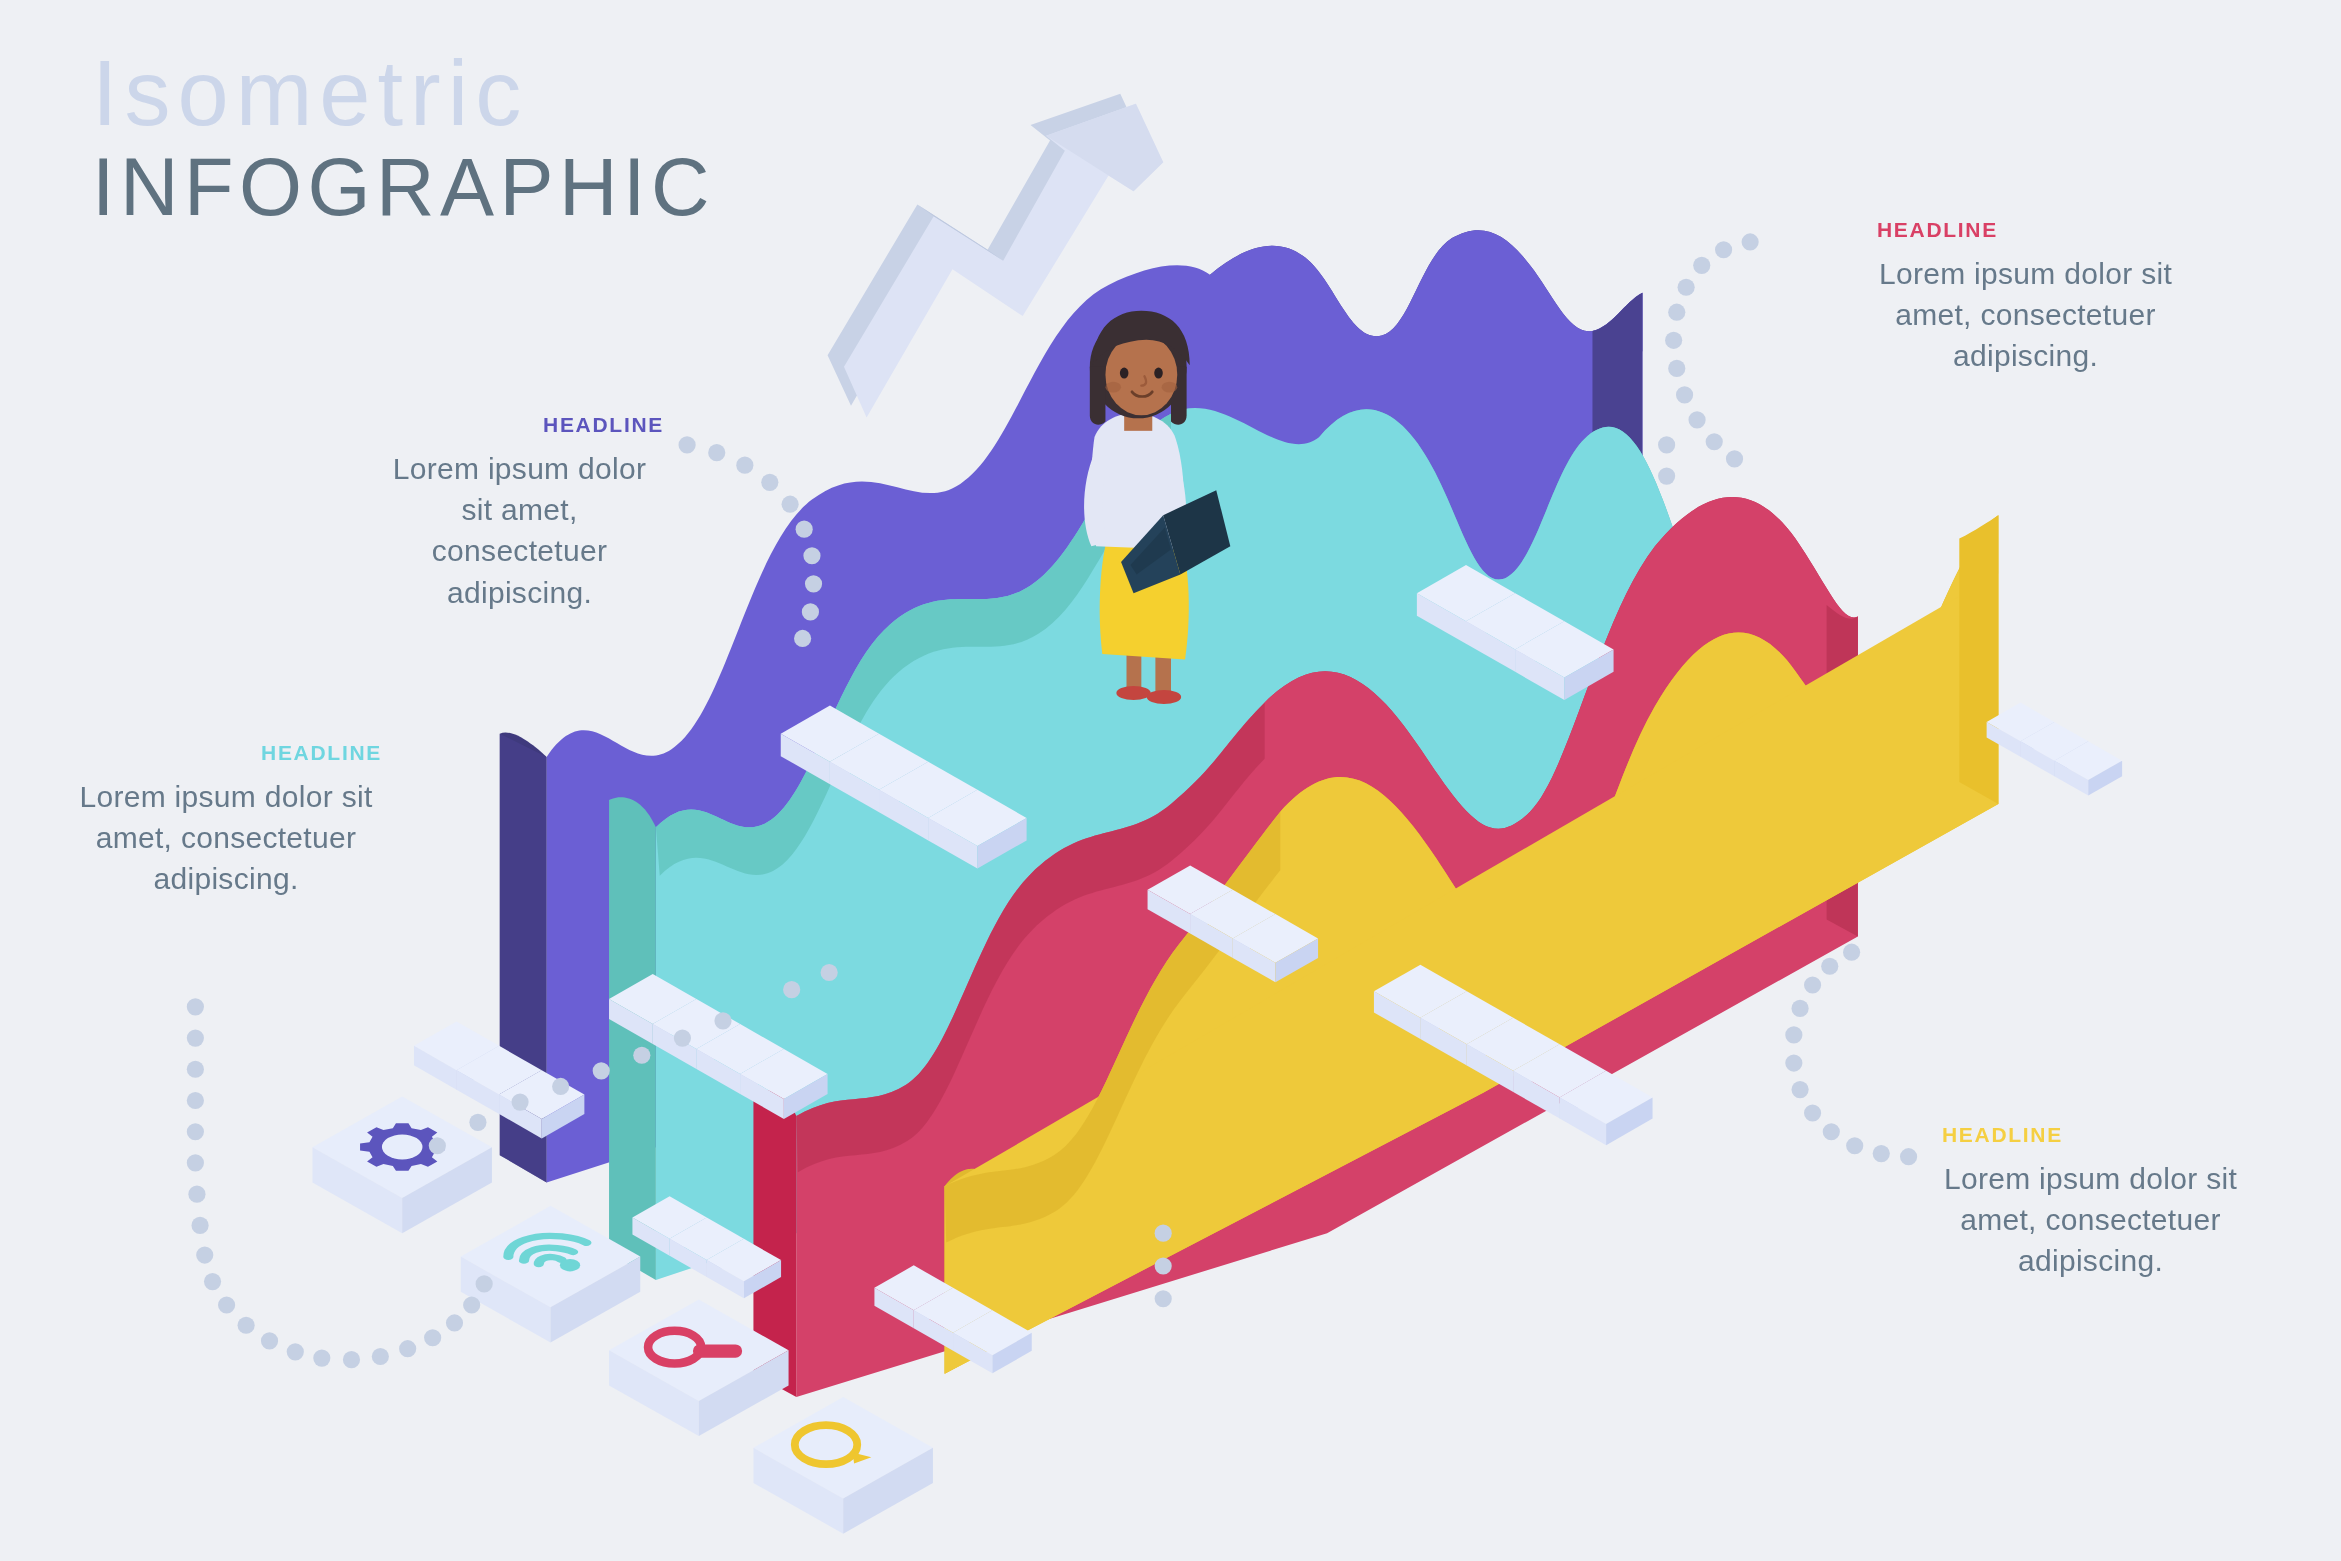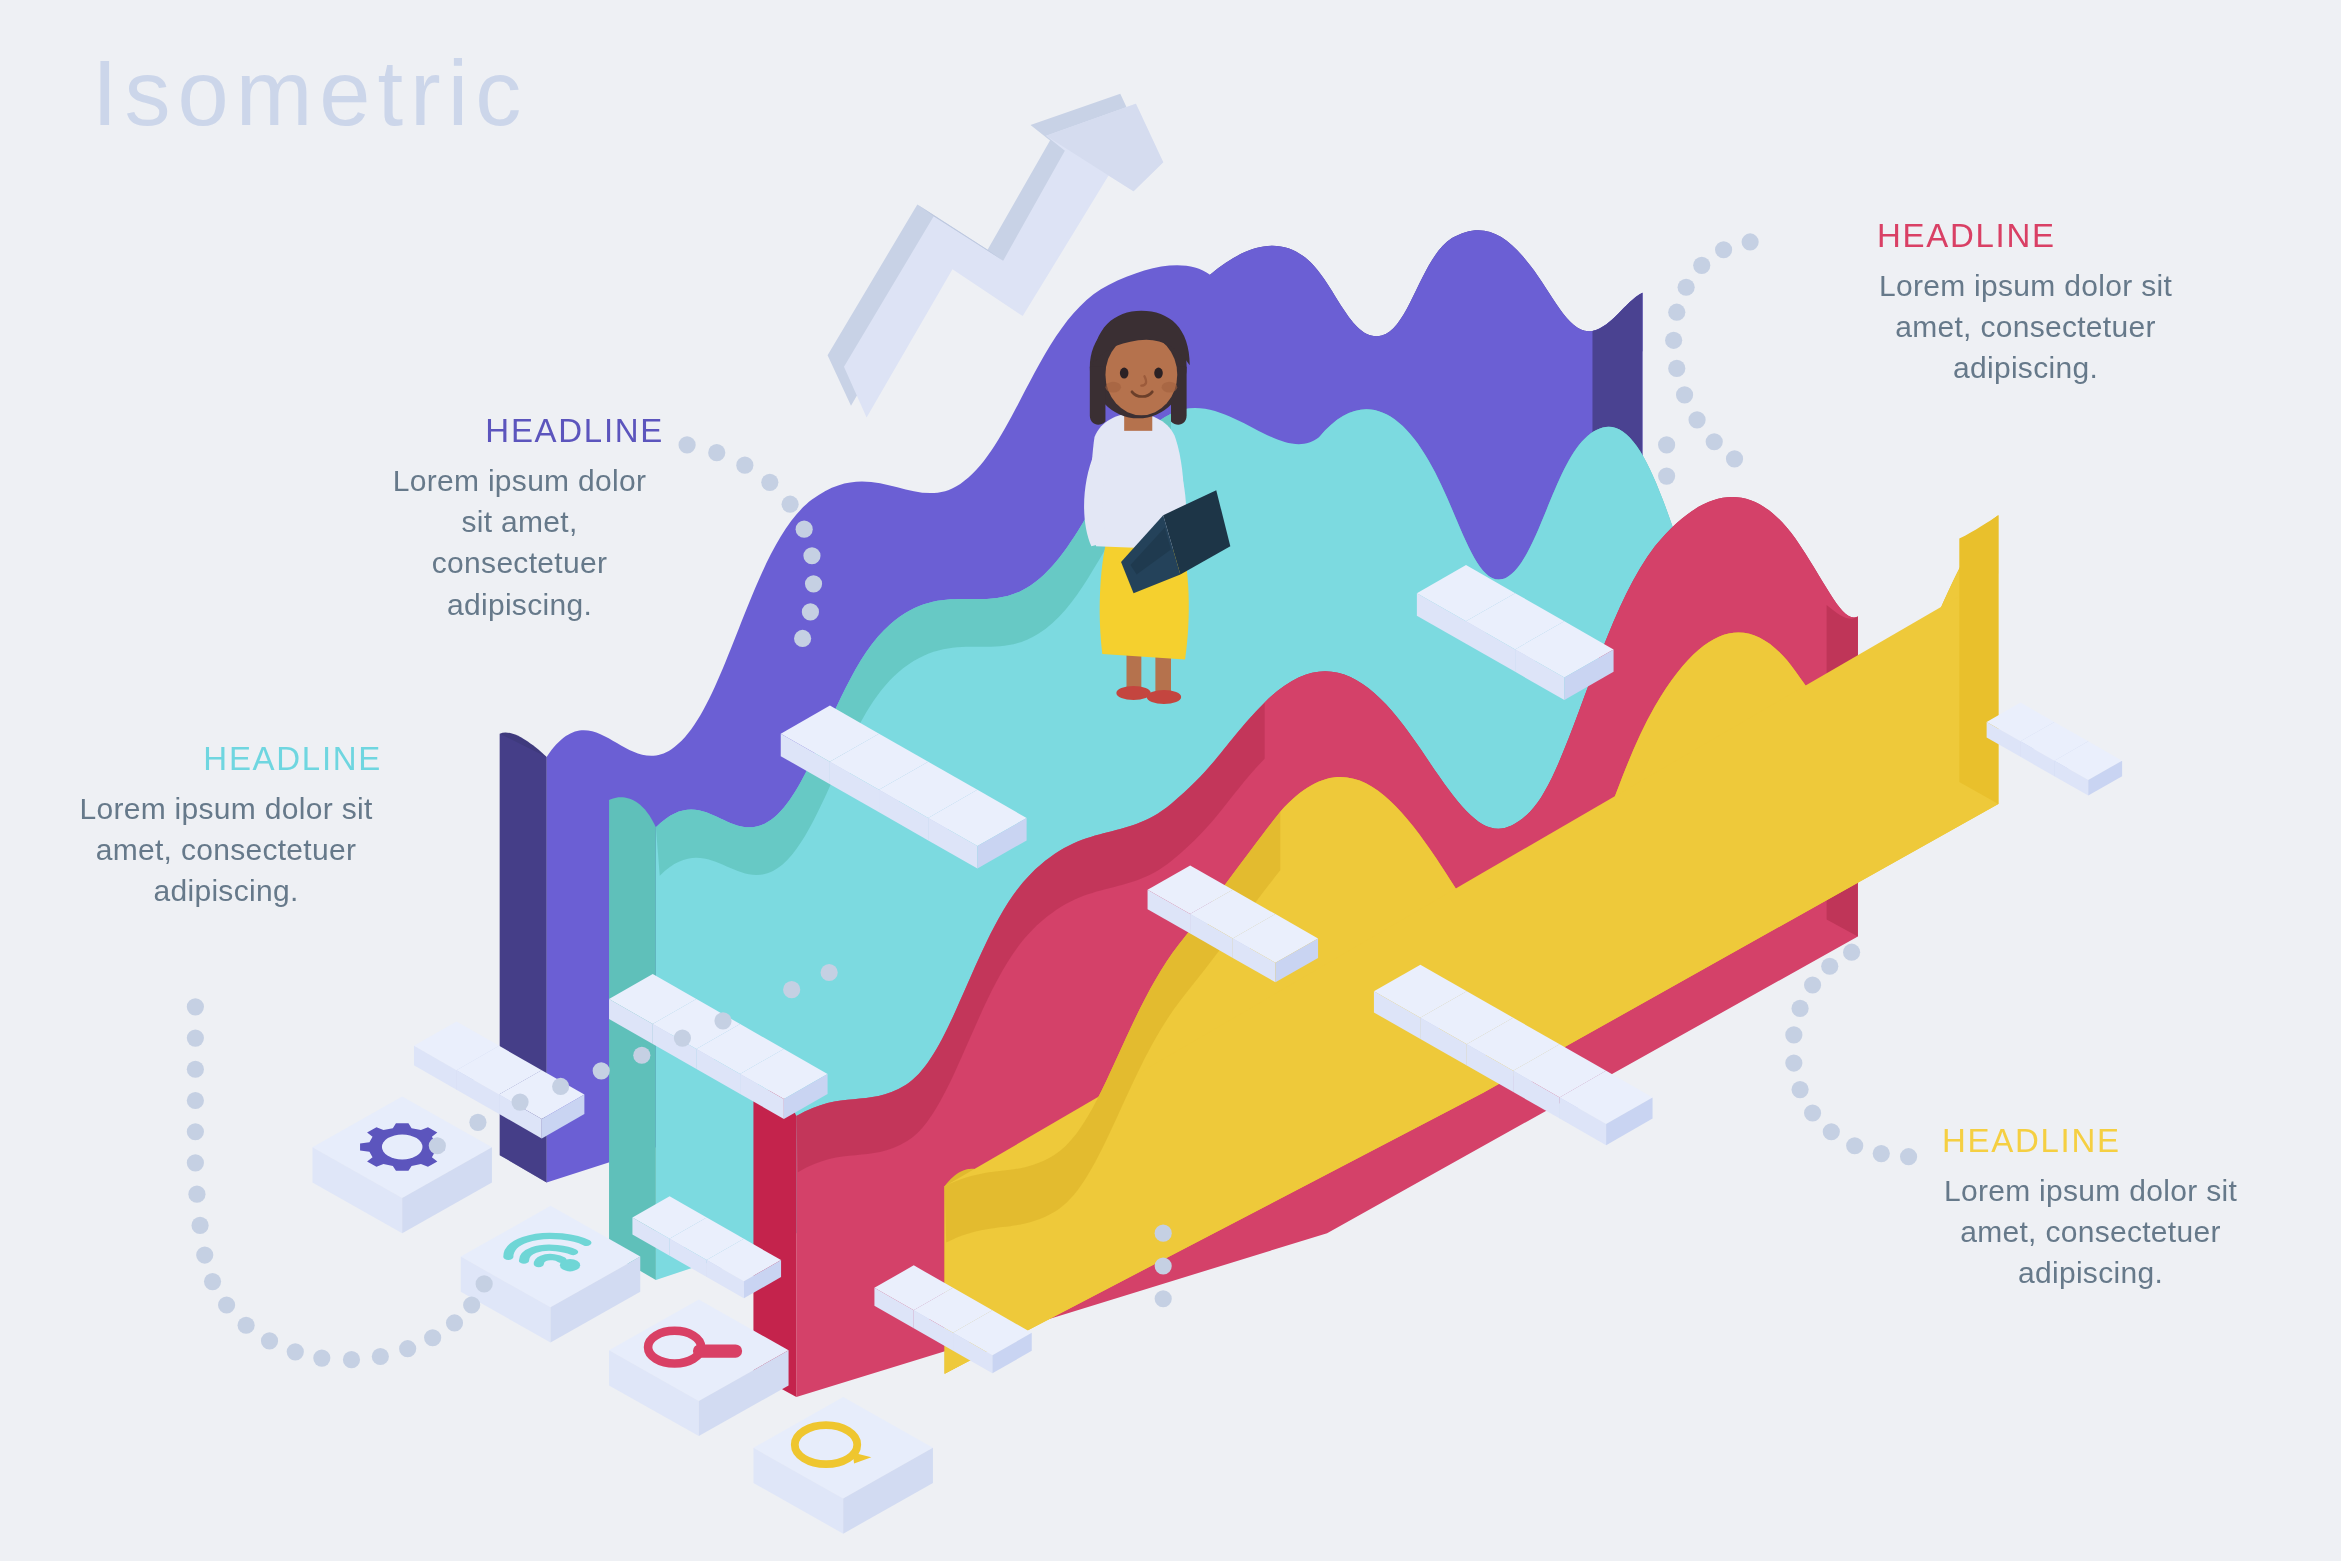--- a/index.html
+++ b/index.html
@@ -22,37 +22,38 @@
   }
   .title-line2{
     font-size:81px;font-weight:300;letter-spacing:5.5px;
     color:#5f7280;line-height:1.05;margin-top:6.2px;
     font-family:"Liberation Sans", sans-serif;
   }
 
   
   .callout{position:absolute;}
   .callout .hl{
-    font-size:33px;font-weight:normal;letter-spacing:1.7px;
+    font-size:21px;font-weight:bold;letter-spacing:1.7px;
     margin:0 0 12.5px 0;line-height:1;
   }
   .callout .body{
     font-size:30px;font-weight:300;color:#66798a;
     line-height:1.38;letter-spacing:0.3px;margin:0;text-align:center;
   }
   .ta-right{text-align:right;}
   .ta-left{text-align:left;}
 </style>
 </head>
 <body style="background: rgb(238, 240, 244);">
 
 <div id="stage">
 
   <div class="title-block">
     <div class="title-line1">Isometric</div>
+    <div class="title-line2">INFOGRAPHIC</div>
   </div>
 
   <svg class="layer" viewBox="0 0 3000 2000">
     <defs>
       <clipPath id="clipPurple">
           <path d="M660,1700 L660,300 L2000,300 L2000,1700 Z"></path>
         </clipPath>
     </defs>
 
     <g>

